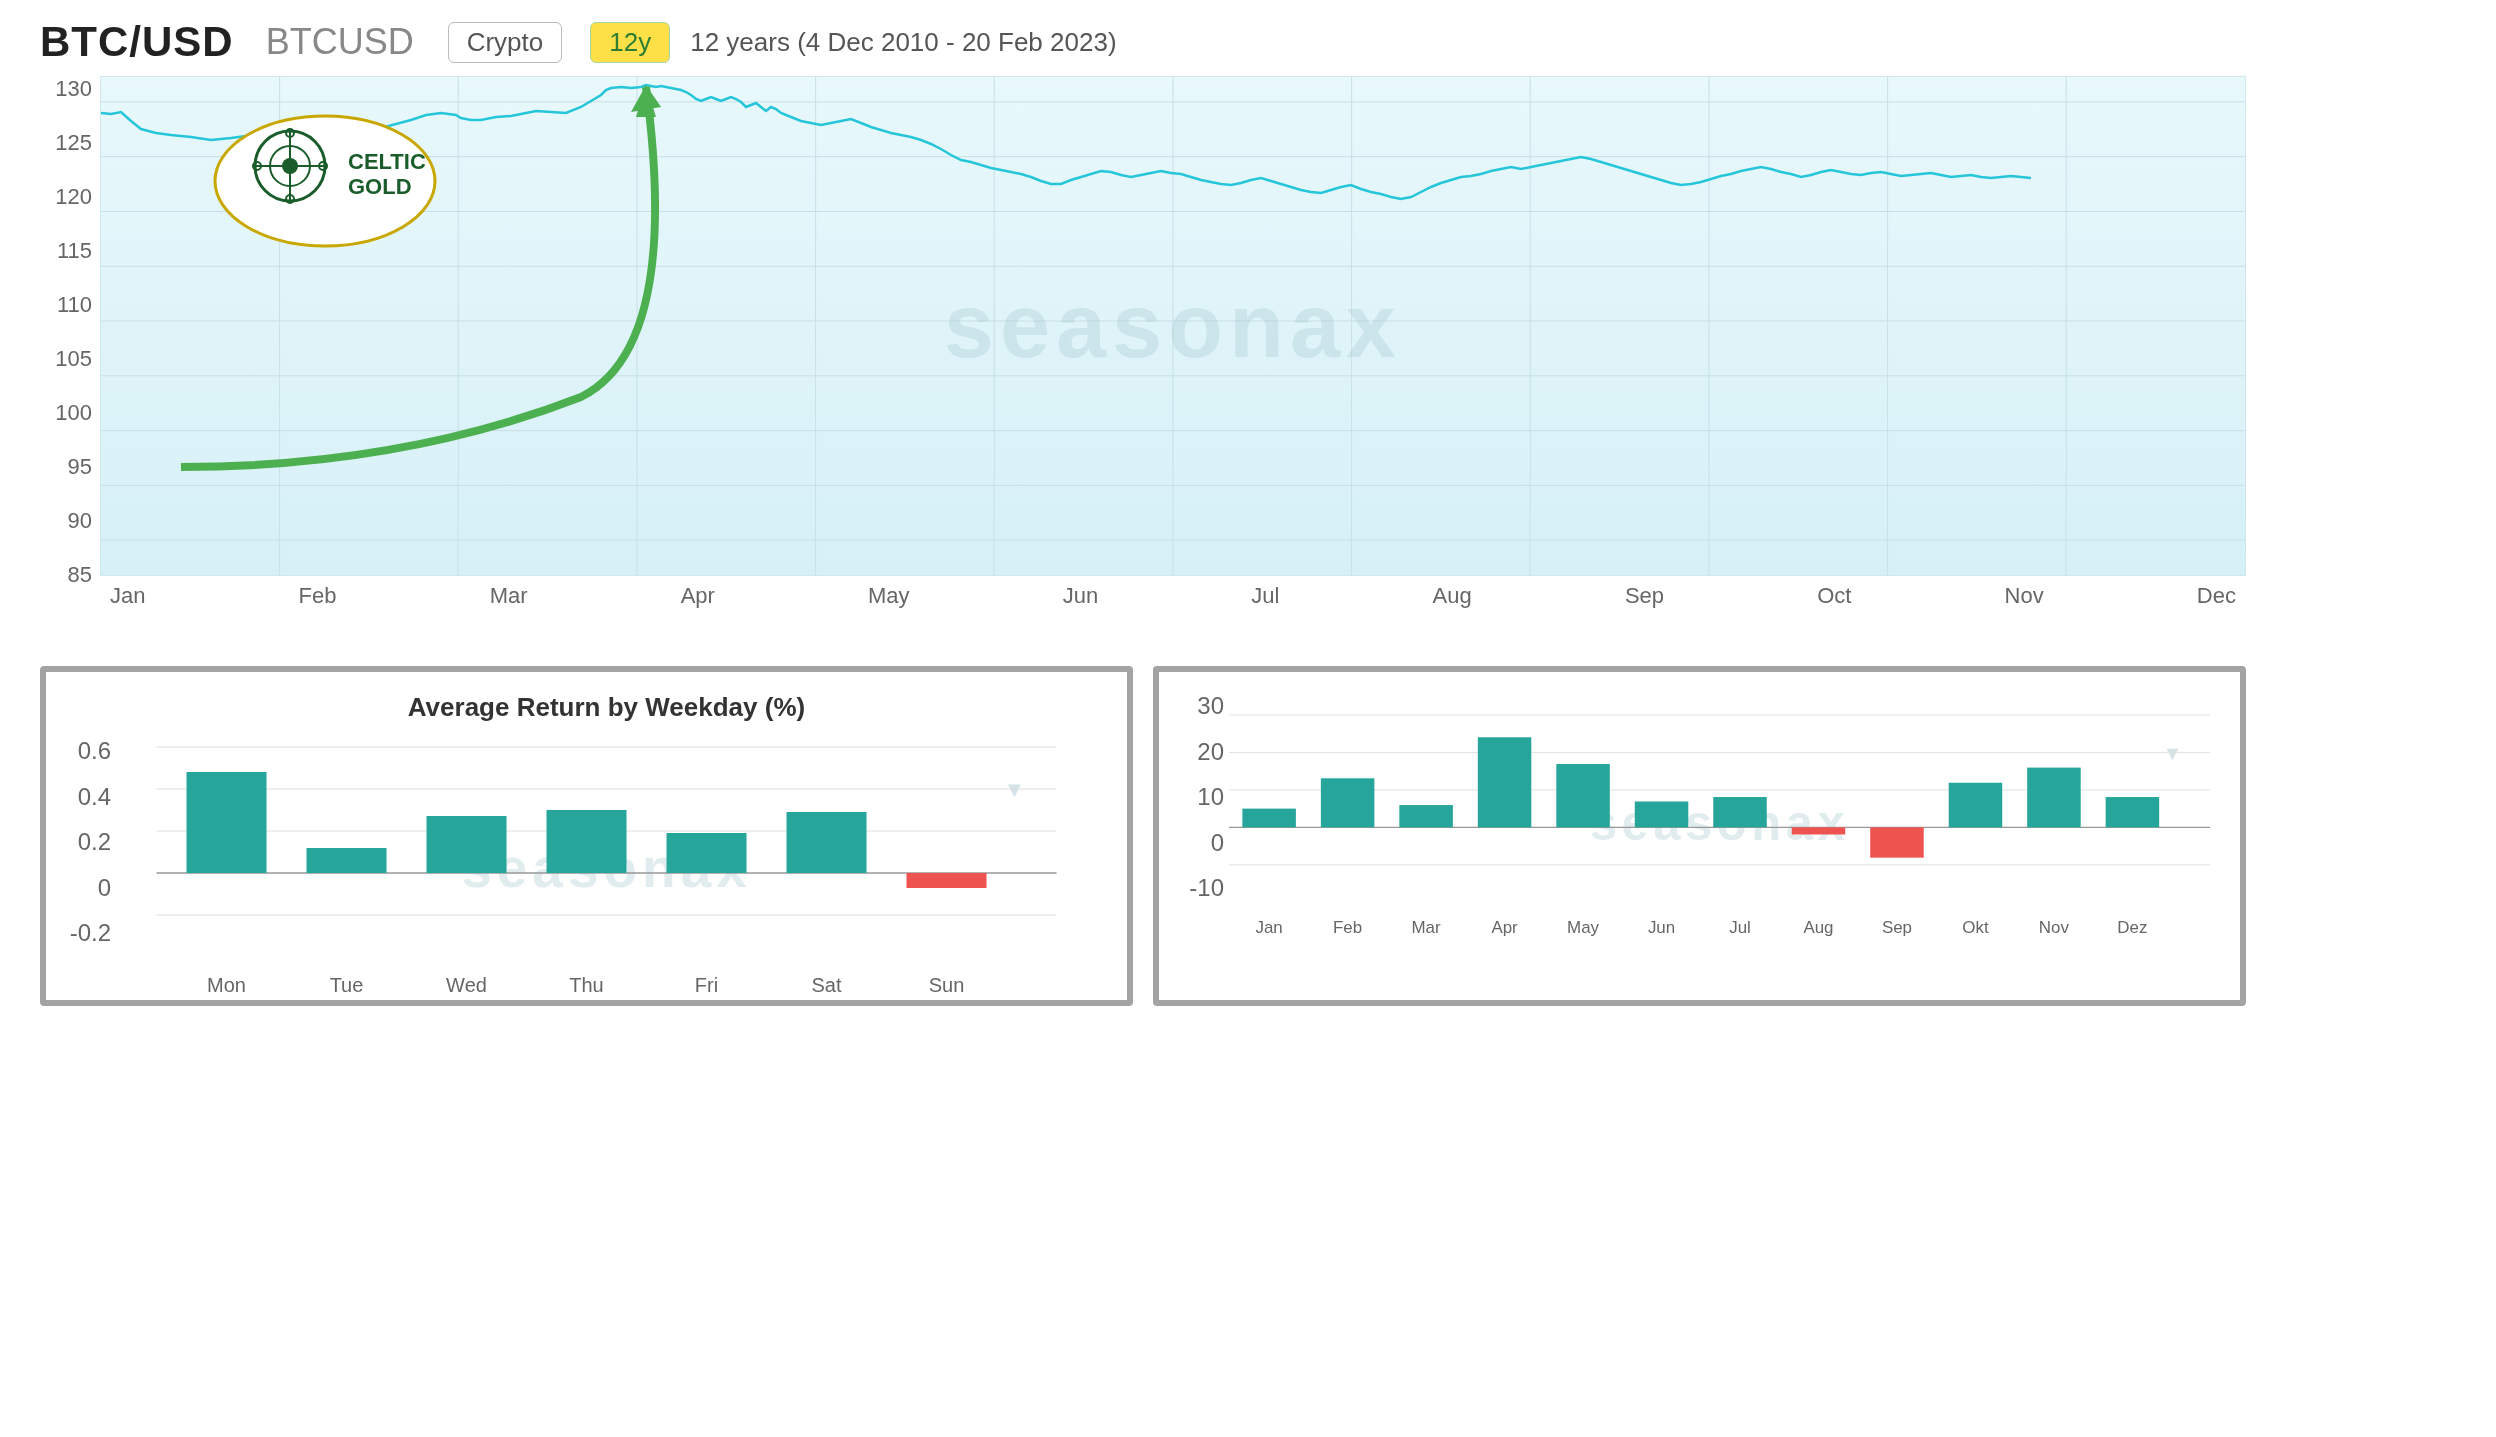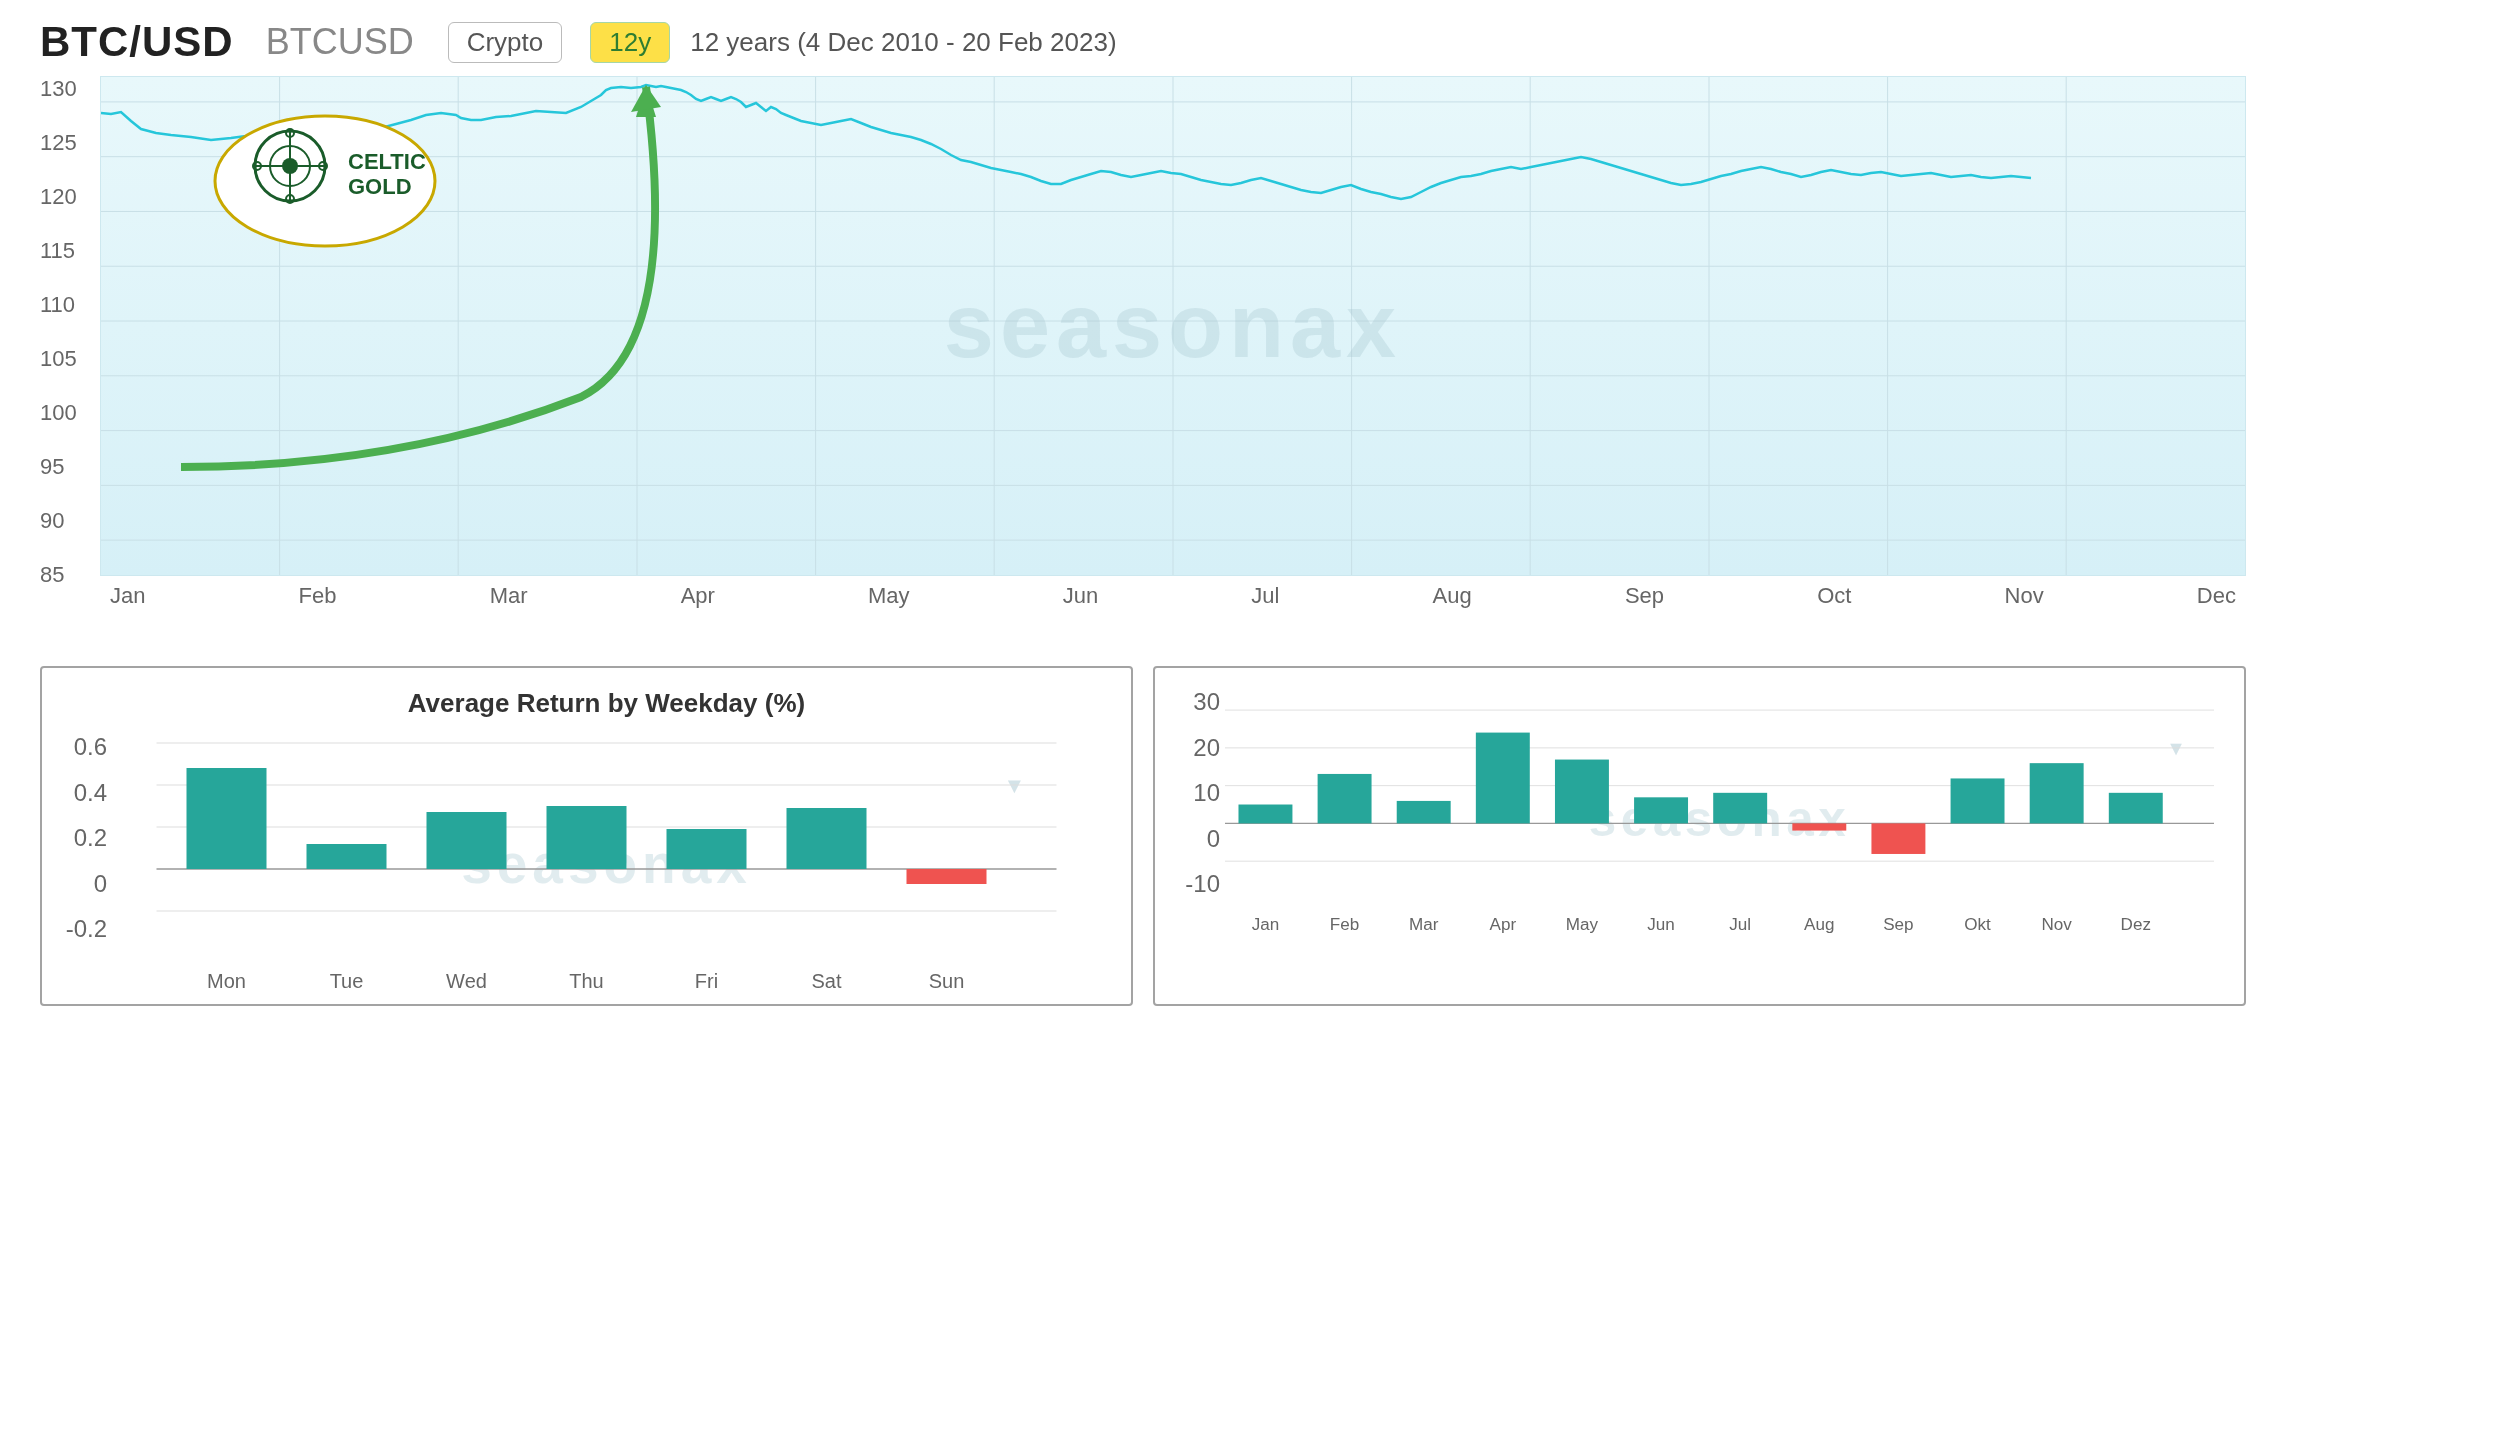--- a/index.html
+++ b/index.html
@@ -80,21 +80,21 @@
     
     .y-axis {
       position: absolute;
       left: 0;
       top: 0;
       bottom: 40px;
       width: 60px;
       display: flex;
       flex-direction: column;
       justify-content: space-between;
-      align-items: flex-start;
+      align-items: flex-end;
       padding-right: 8px;
       gap: 28px;
     }
     .y-label {
       font-size: 22px;
       color: #666;
     }
 
     
     .chart-plot {
@@ -157,21 +157,21 @@
     .bottom-charts {
       display: flex;
       width: 100%;
       padding: 20px 40px;
       gap: 20px;
       height: 380px;
     }
 
     .bottom-chart {
       flex: 1;
-      border: 2px solid #a3a3a3;
+      border: 6px solid #a3a3a3;
       border-radius: 4px;
       position: relative;
       padding: 20px 30px 50px 70px;
       background: #fff;
     }
 
     .bottom-chart-title {
       text-align: center;
       font-size: 26px;
       font-weight: bold;

